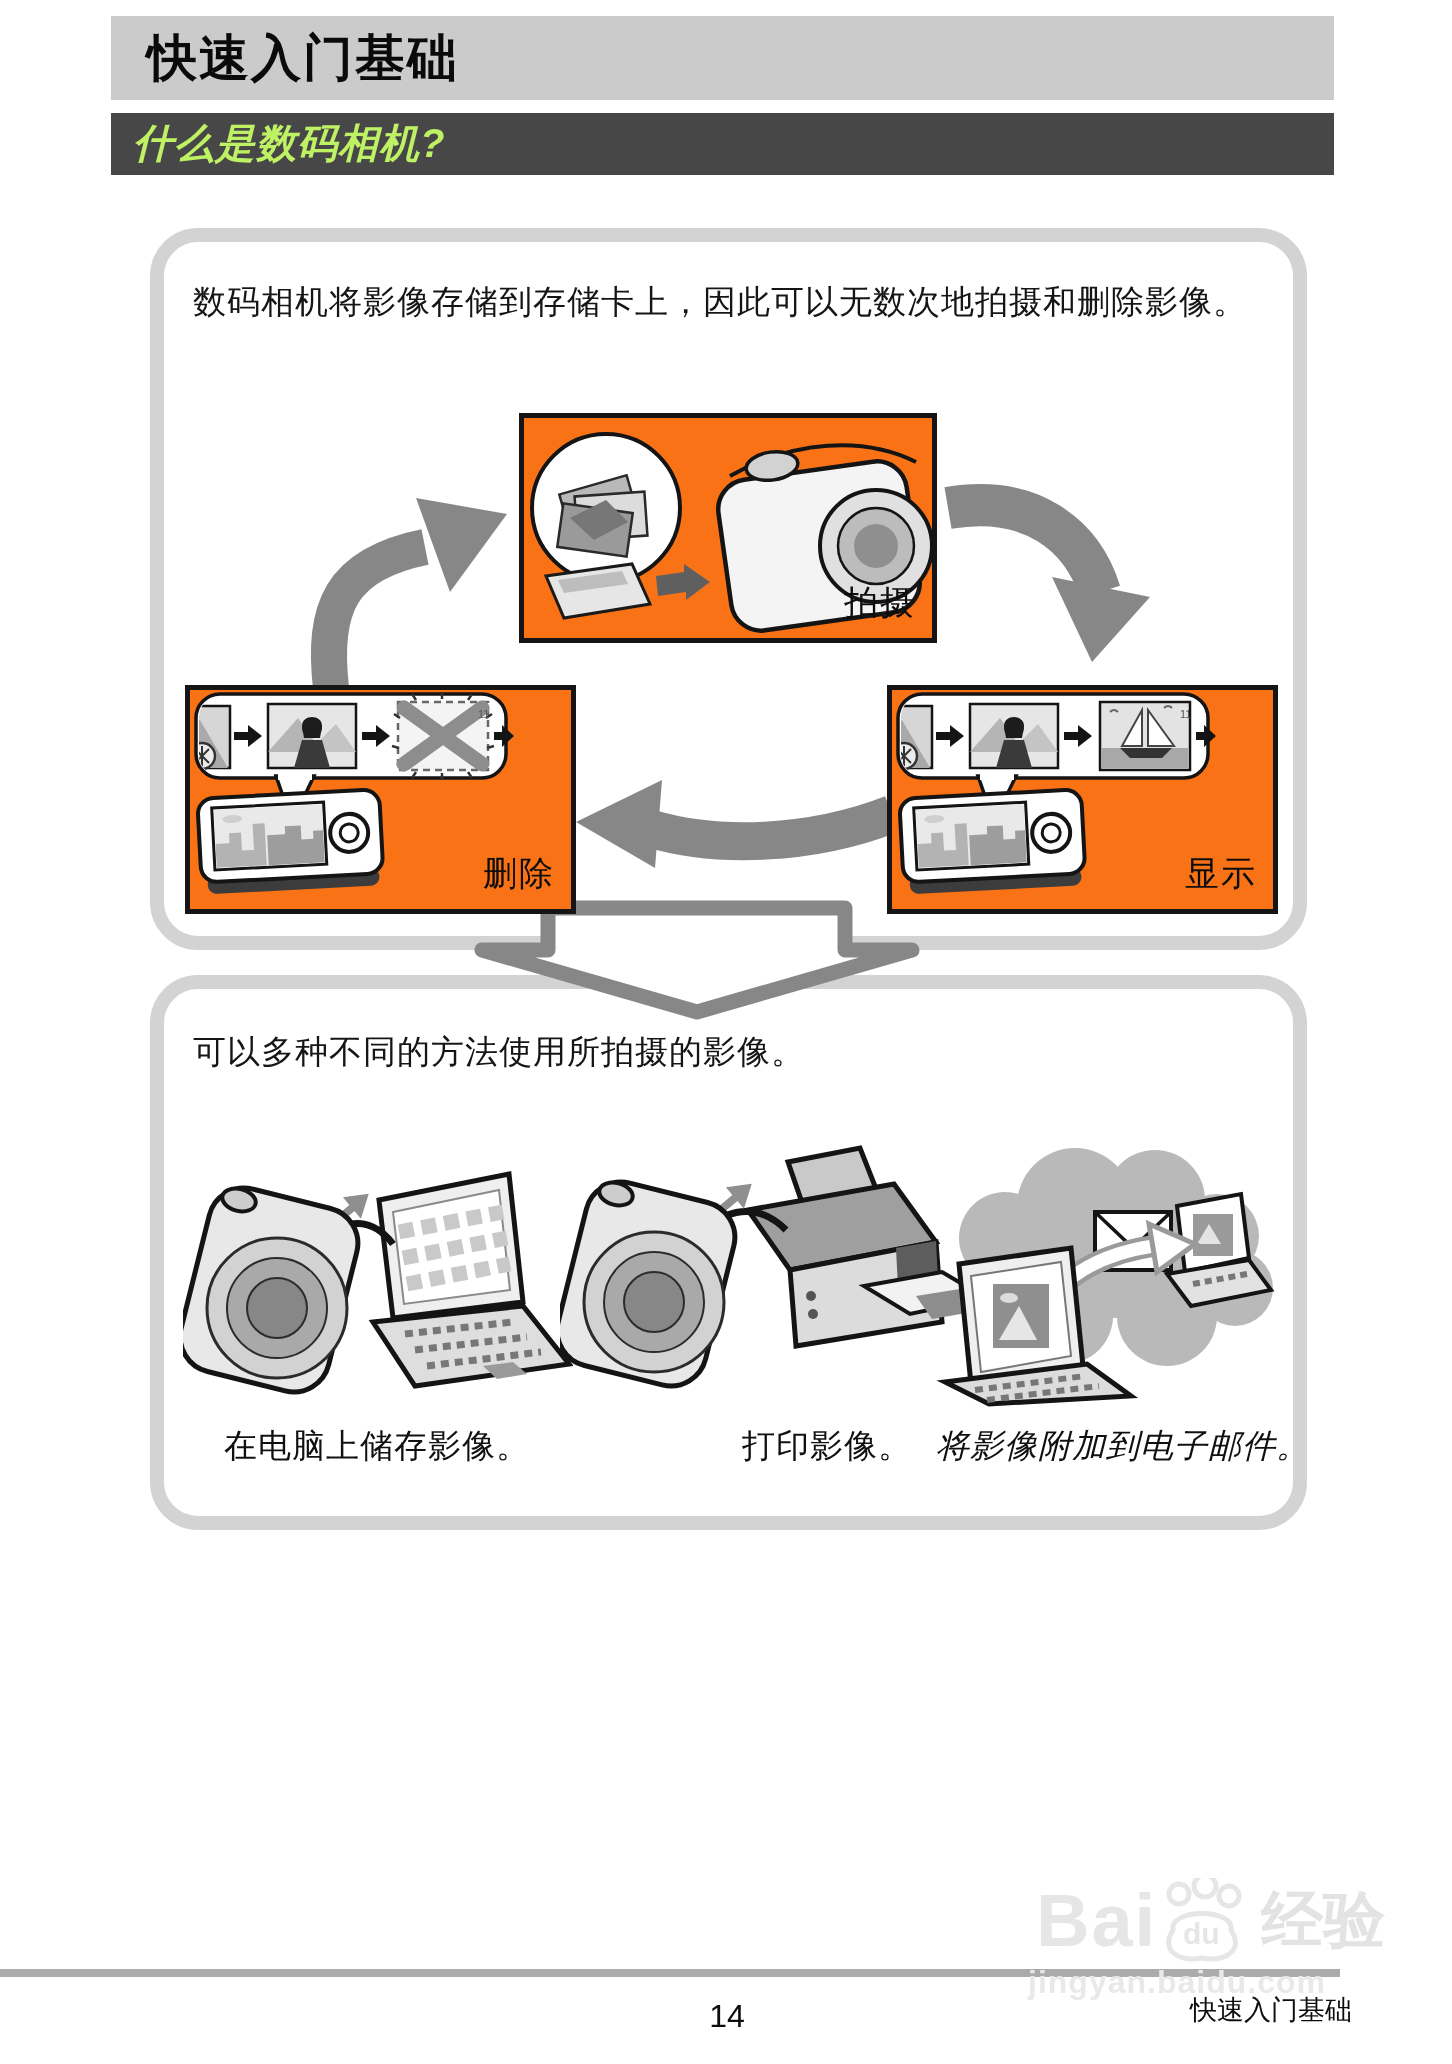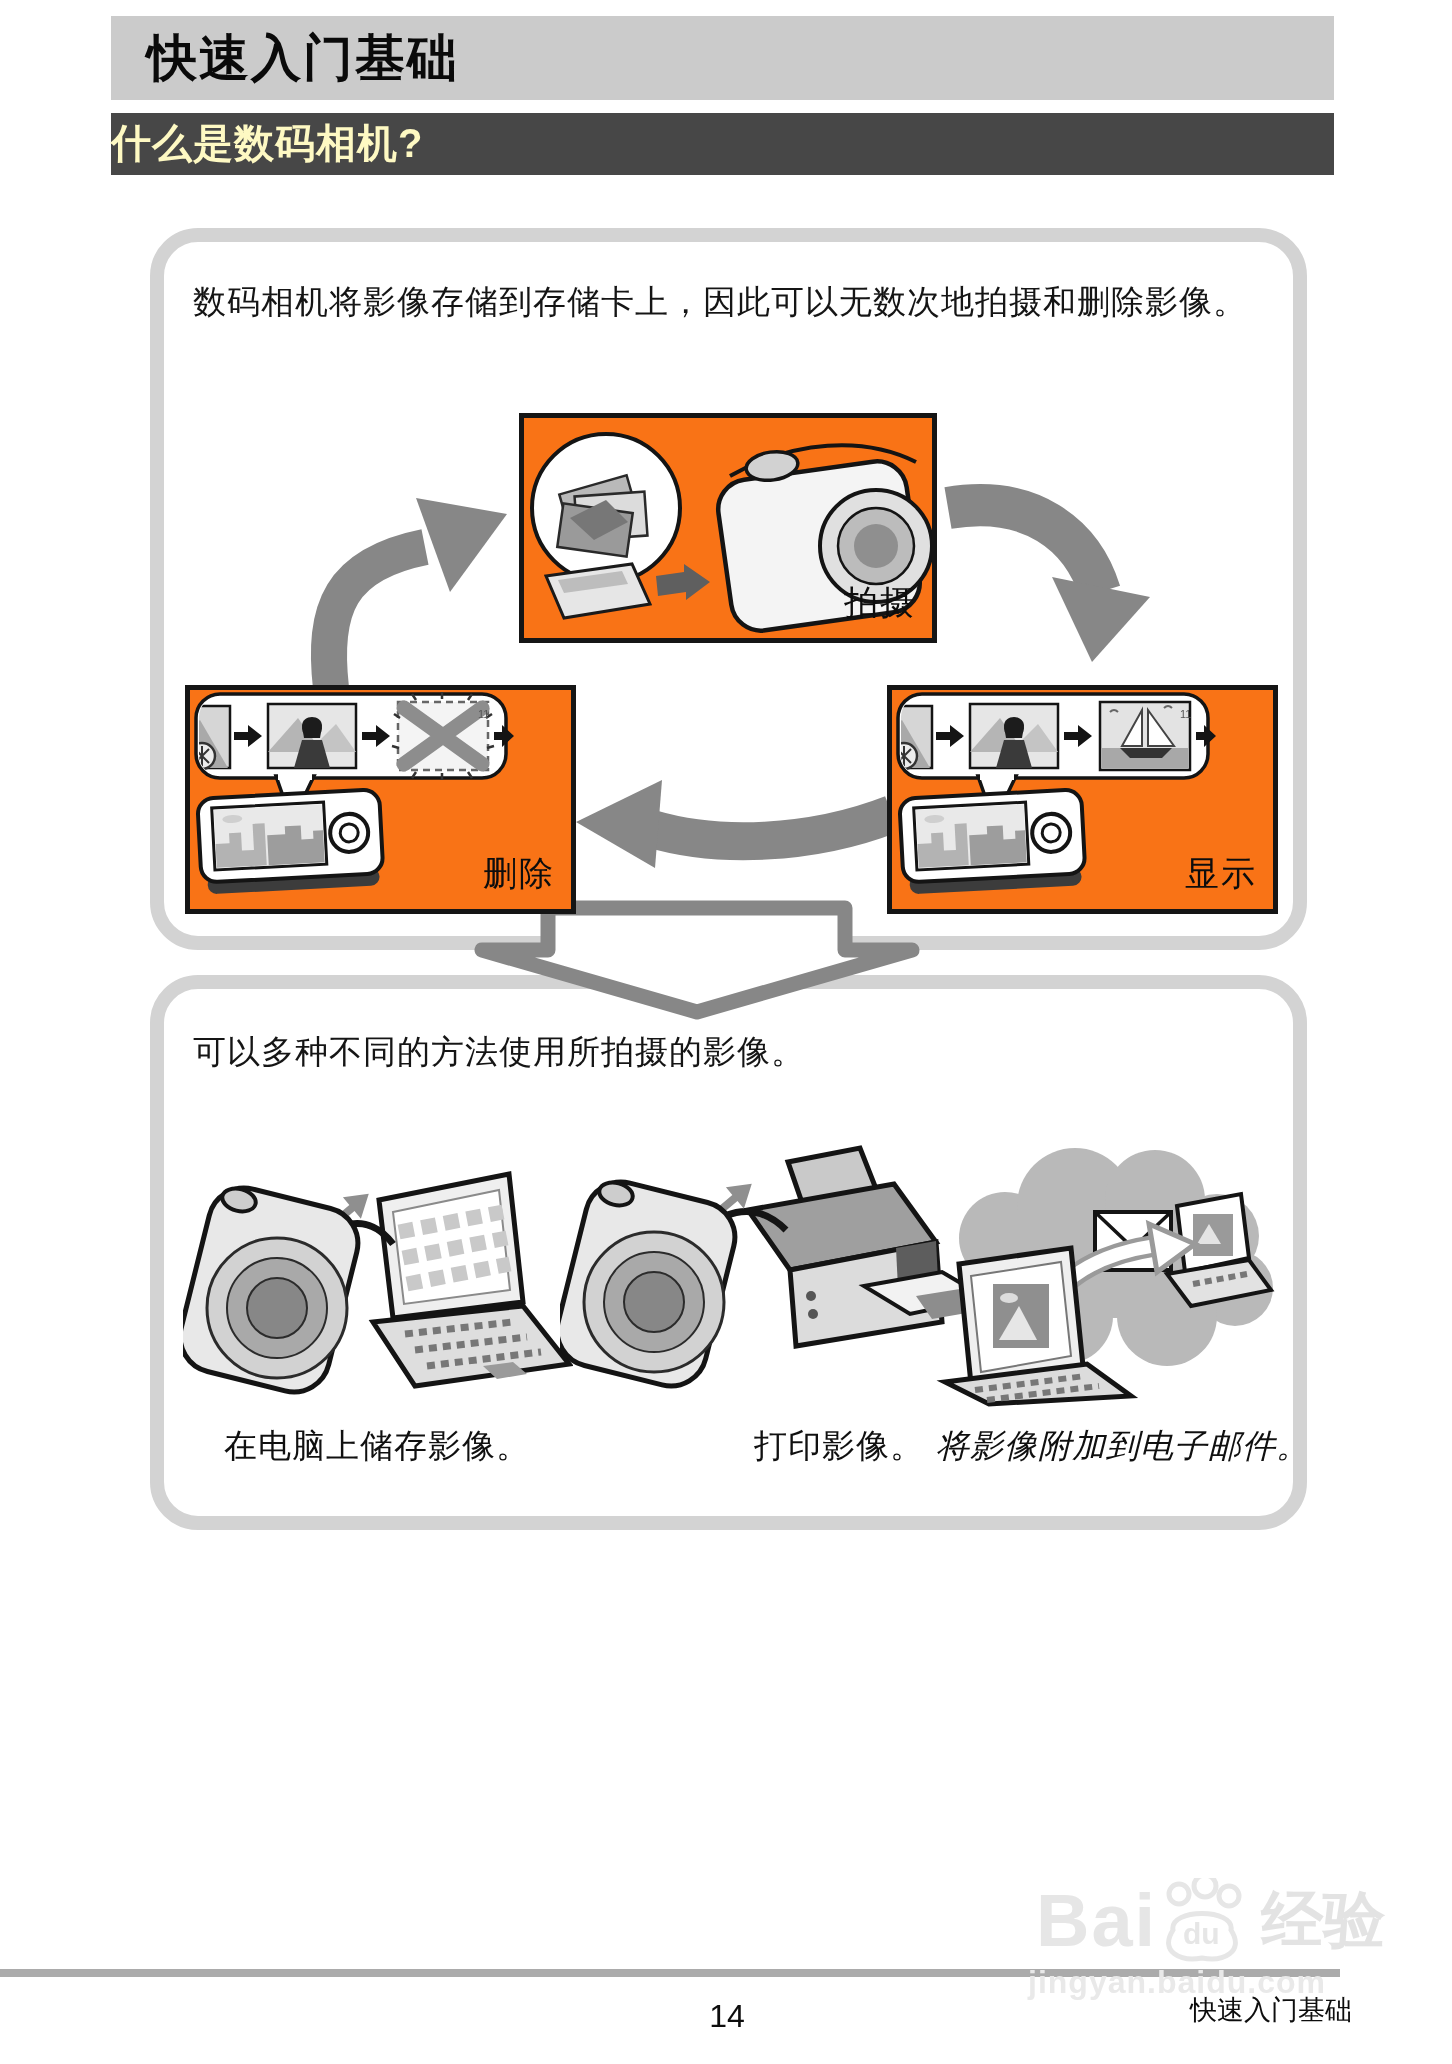--- a/index.html
+++ b/index.html
@@ -4,21 +4,21 @@
 <style>
   * { margin:0; padding:0; box-sizing:border-box; }
   html,body { background:#ffffff; }
   body { width:1452px; height:2064px; position:relative; font-family:"Liberation Sans", sans-serif; color:#111; overflow:hidden; }
   .abs { position:absolute; }
 
   
   .header-bar { left:111px; top:16px; width:1223px; height:84px; background:#cbcbcb; }
   .header-bar h1 { font-size:50px; font-weight:bold; color:#0a0a0a; line-height:84px; padding-left:36px; letter-spacing:2px; }
   .section-bar { left:111px; top:113px; width:1223px; height:62px; background:#474747; }
-  .section-bar h2 { font-size:40px; font-weight:bold; color:#fef9c3; line-height:60px; letter-spacing:1px; }
+  .section-bar h2 { font-size:40px; font-weight:bold; color:#bef264; line-height:60px; padding-left:22px; letter-spacing:1px;font-style:italic; }
 
   
   .panel { border:14px solid #d3d3d3; border-radius:48px; background:#fff; }
   .panel1 { left:150px; top:228px; width:1157px; height:722px; }
   .panel2 { left:150px; top:975px; width:1157px; height:555px; }
 
   .intro-text { font-size:33px; color:#151515; letter-spacing:1px; white-space:nowrap; }
   .intro1 { left:193px; top:280px; }
   .intro2 { left:193px; top:1030px; }
 
@@ -28,21 +28,21 @@
   .delete-box  { left:185px; top:685px; width:391px; height:229px; }
   .display-box { left:887px; top:685px; width:391px; height:229px; }
   .diag-label { position:absolute; right:16px; bottom:12px; font-size:34px; color:#0d0d0d; letter-spacing:2px; }
 
   svg { display:block; }
   .overlay { left:0; top:0; width:1452px; height:2064px; pointer-events:none; }
   .z1{ z-index:1;} .z2{ z-index:2;} .z3{ z-index:3;}
 
   .caption { top:1424px; font-size:33px; text-align:right; color:#101010; letter-spacing:1px; }
   .cap1 { left:170px; width:360px; }
-  .cap2 { left:584px; width:340px; }
+  .cap2 { left:572px; width:340px; }
   .cap3 { left:915px; width:395px;font-style:italic; }
 
   
   .wm-brand { left:1036px; top:1878px; display:flex; align-items:flex-start; color:#e6e6e6; font-weight:bold; z-index:3; }
   .wm-bai { font-size:74px; letter-spacing:2px; }
   .wm-suffix { font-size:62px; margin-left:14px; color:#e3e3e3; }
   .wm-url { left:1028px; top:1956px; font-size:32px; font-weight:bold; color:#e9e9e9; letter-spacing:1px; z-index:3;margin-top:8px; }
   .divider-line { left:0; top:1969px; width:1340px; height:8px; background:#ababab; z-index:2; }
   .footer-label { left:1190px; top:1992px; font-size:27px; color:#0d0d0d; z-index:4; }
   .page-number { left:677px; top:1998px; width:100px; text-align:center; font-size:32px; color:#0d0d0d; }

